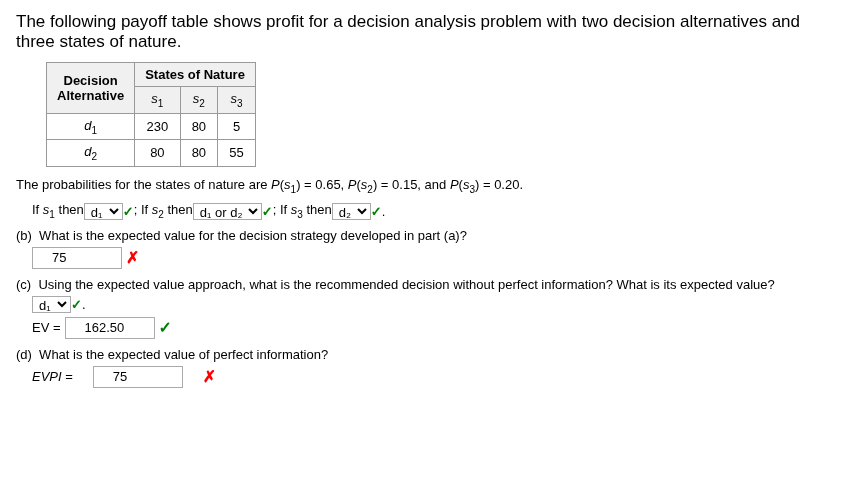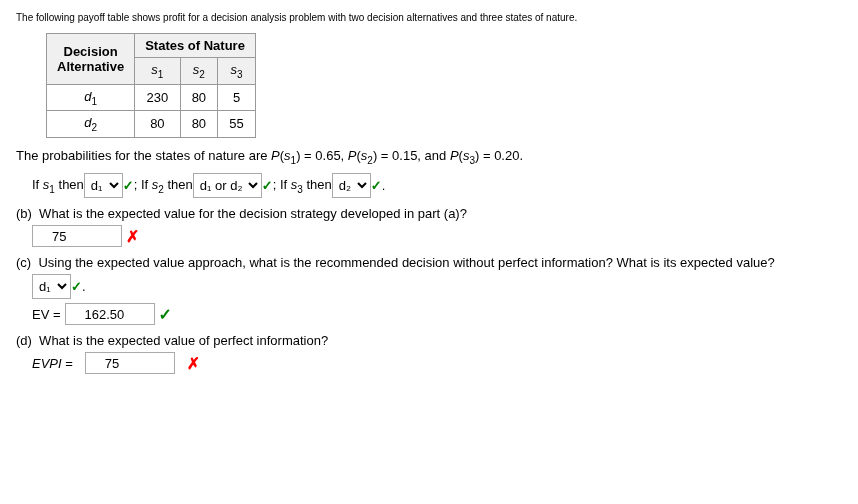--- a/index.html
+++ b/index.html
@@ -7,21 +7,21 @@
       font-family: Arial, sans-serif;
       font-size: 13px;
       background: #fff;
       color: #000;
       padding: 12px 16px;
       width: 858px;
       min-height: 504px;
     }
     .intro-text {
       margin-bottom: 10px;
-      font-size: 10px;
+      font-size: 17px;
     }
     .table-container {
       margin: 0 auto 10px 30px;
     }
     table {
       border-collapse: collapse;
       font-size: 13px;
     }
     table td, table th {
       border: 1px solid #999;
@@ -62,21 +62,21 @@
       flex-wrap: wrap;
     }
     .answer-row span {
       font-size: 13px;
     }
     select {
       font-size: 13px;
       padding: 0 2px;
       border: 1px solid #aaa;
       background: #fff;
-      height: 25px;
+      height: 17px;
     }
     input[type="text"] {
       font-size: 13px;
       border: 1px solid #aaa;
       padding: 1px 19px;
       height: 22px;
     }
     .check-icon {
       color: green;
       font-size: 16px;
@@ -89,21 +89,21 @@
     }
     .ev-row {
       display: flex;
       align-items: center;
       gap: 4px;
       margin: 4px 0 4px 16px;
     }
     .evpi-row {
       display: flex;
       align-items: center;
-      gap: 12px;
+      gap: 20px;
       margin: 4px 0 4px 16px;
     }
     sub { font-size: 10px; }
     .math { font-style: italic; }
   </style>
 </head>
 <body>
 
 <p class="intro-text">The following payoff table shows profit for a decision analysis problem with two decision alternatives and three states of nature.</p>
 

